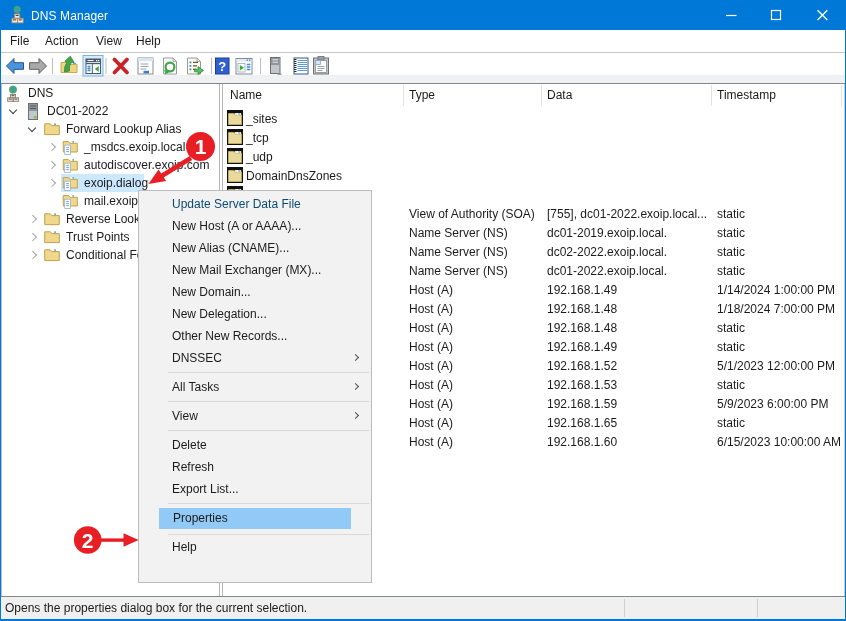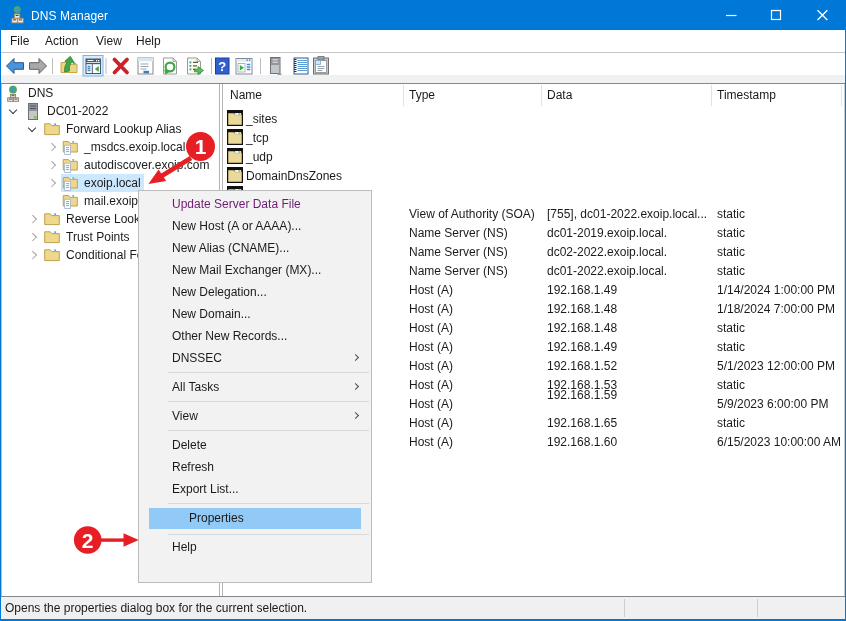--- a/index.html
+++ b/index.html
@@ -191,21 +191,21 @@
    <rect x="11.4" y="3.3" width="1.7" height="1.4" fill="#5aa7e0"></rect>
   </g>
  </defs>
 </svg>
 
 <div class="a t12 row" style="left:28px;top:84px">DNS</div>
 <div class="a t12 row" style="left:47px;top:102px">DC01-2022</div>
 <div class="a t12 row" style="left:66px;top:120px">Forward Lookup Alias</div>
 <div class="a t12 row" style="left:84px;top:138px">_msdcs.exoip.local</div>
 <div class="a t12 row" style="left:84px;top:156px">autodiscover.exoip.com</div>
-<div class="a t12 row" style="left:84px;top:174px">exoip.local</div>
+<div class="a t12 row" style="left:84px;top:174px">exoip.dialog</div>
 <div class="a t12 row" style="left:84px;top:192px">mail.exoip.local</div>
 <div class="a t12 row" style="left:66px;top:210px">Reverse Lookup Zones</div>
 <div class="a t12 row" style="left:66px;top:228px">Trust Points</div>
 <div class="a t12 row" style="left:66px;top:246px">Conditional Forwarders</div>
 
 <div class="a t12" style="left:230px;top:88px">Name</div>
 <div class="a t12" style="left:409px;top:88px">Type</div>
 <div class="a t12" style="left:547px;top:88px">Data</div>
 <div class="a t12" style="left:717px;top:88px">Timestamp</div>
 <div class="hsep" style="left:403px"></div>
@@ -258,48 +258,48 @@
 <div class="a t12" style="left:409px;top:340px">Host (A)</div>
 <div class="a t12" style="left:547px;top:340px">192.168.1.49</div>
 <div class="a t12" style="left:717px;top:340px">static</div>
 <div class="a t12" style="left:409px;top:359px">Host (A)</div>
 <div class="a t12" style="left:547px;top:359px">192.168.1.52</div>
 <div class="a t12" style="left:717px;top:359px">5/1/2023 12:00:00 PM</div>
 <div class="a t12" style="left:409px;top:378px">Host (A)</div>
 <div class="a t12" style="left:547px;top:378px">192.168.1.53</div>
 <div class="a t12" style="left:717px;top:378px">static</div>
 <div class="a t12" style="left:409px;top:397px">Host (A)</div>
-<div class="a t12" style="left:547px;top:388px">192.168.1.59</div>
+<div class="a t12" style="left:547px;top:397px">192.168.1.59</div>
 <div class="a t12" style="left:717px;top:397px">5/9/2023 6:00:00 PM</div>
 <div class="a t12" style="left:409px;top:416px">Host (A)</div>
 <div class="a t12" style="left:547px;top:416px">192.168.1.65</div>
 <div class="a t12" style="left:717px;top:416px">static</div>
 <div class="a t12" style="left:409px;top:435px">Host (A)</div>
 <div class="a t12" style="left:547px;top:435px">192.168.1.60</div>
 <div class="a t12" style="left:717px;top:435px">6/15/2023 10:00:00 AM</div>
 
 <div class="a" style="left:138px;top:190px;width:234px;height:393px;background:#f2f2f2;border:1px solid #bcbcbc;padding-top:2px;z-index:5">
- <div class="mi" style="color:#701a75">Update Server Data File</div>
+ <div class="mi" style="color:#0c4a6e">Update Server Data File</div>
  <div class="mi">New Host (A or AAAA)...</div>
  <div class="mi">New Alias (CNAME)...</div>
  <div class="mi">New Mail Exchanger (MX)...</div>
+ <div class="mi">New Domain...</div>
  <div class="mi">New Delegation...</div>
- <div class="mi">New Domain...</div>
  <div class="mi">Other New Records...</div>
  <div class="mi">DNSSEC<span class="sub"></span></div>
  <div class="msep"></div>
  <div class="mi">All Tasks<span class="sub"></span></div>
  <div class="msep"></div>
  <div class="mi">View<span class="sub"></span></div>
  <div class="msep"></div>
  <div class="mi">Delete</div>
  <div class="mi">Refresh</div>
  <div class="mi">Export List...</div>
  <div class="msep"></div>
- <div class="mi" style="height:21px;line-height:21px;margin:4px 10px 0;padding-left:40px;background:#91c9f7">Properties</div>
+ <div class="mi" style="height:21px;line-height:21px;margin:4px 20px 0;padding-left:14px;background:#91c9f7">Properties</div>
  <div style="height:7px;margin:0 2px 0 29px;background:linear-gradient(to bottom,rgba(0,0,0,0) 5px,#d9d9d9 5px,#d9d9d9 6px,rgba(0,0,0,0) 6px)"></div>
  <div class="mi">Help</div>
 </div>
 
 <svg class="a" style="left:0;top:0;z-index:9;pointer-events:none" width="846" height="621" viewBox="0 0 846 621">
  <line x1="191" y1="158" x2="160" y2="177" stroke="#e81e25" stroke-width="4.6"></line>
  <polygon points="148.4,184.1 158.6,169.6 166.2,181.1" fill="#e81e25"></polygon>
  <circle cx="200.5" cy="146.5" r="14.5" fill="#e81e25"></circle>
  <text x="200.5" y="154" font-family="Liberation Sans" font-size="21" font-weight="bold" fill="#fff" text-anchor="middle">1</text>
  <rect x="100" y="538.4" width="27" height="3.4" fill="#e81e25"></rect>

